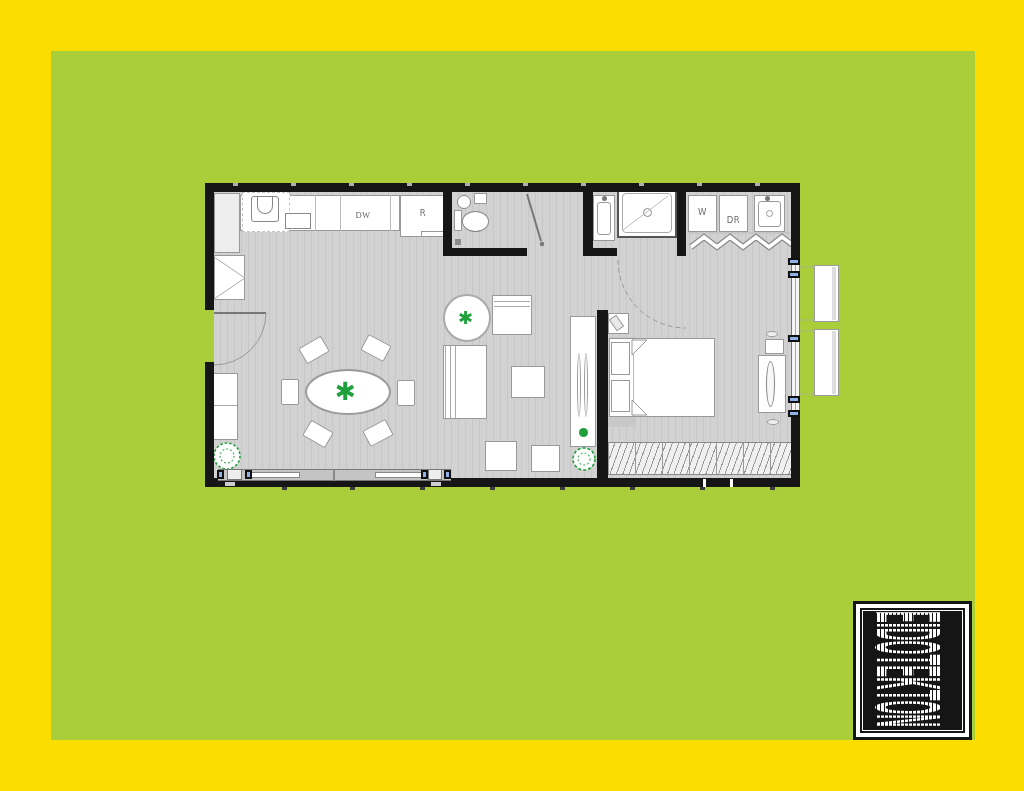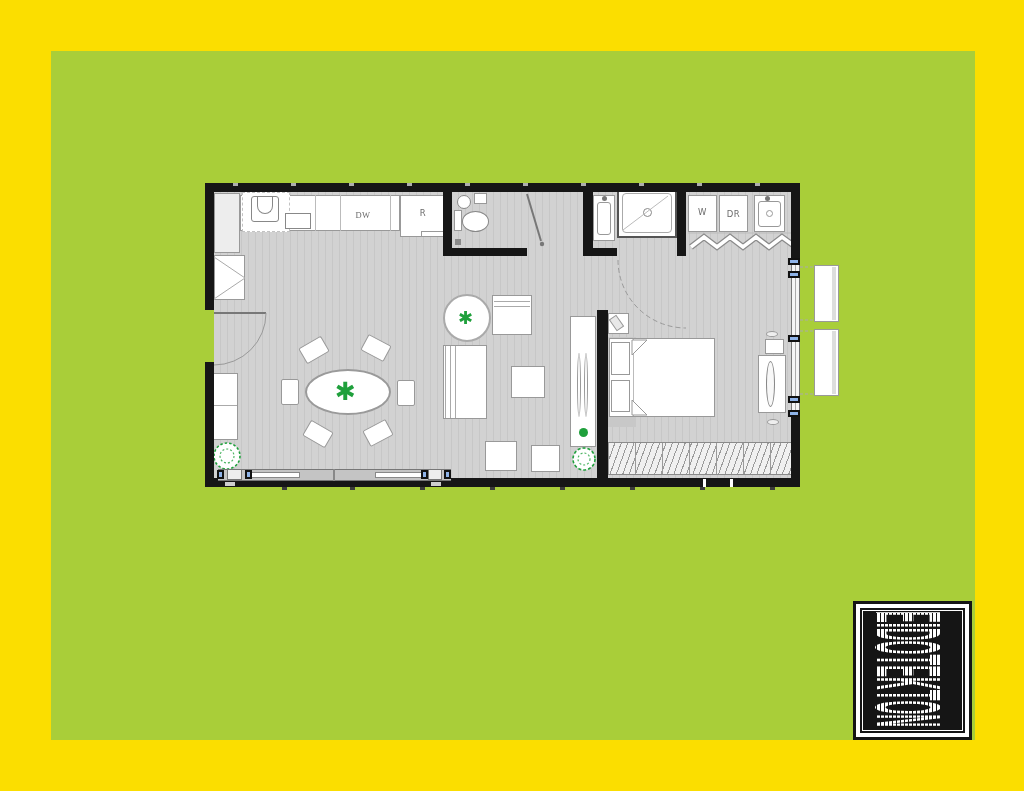--- a/index.html
+++ b/index.html
@@ -71,21 +71,21 @@
     <div class="abs" style="left:397px;top:13px;width:5px;height:5px;border-radius:50%;background:#777;z-index:11;"></div>
 
     <div class="abs" style="left:412px;top:5px;width:60px;height:50px;background:#fff;border:2px solid #555;z-index:10;"></div>
     <div class="abs" style="left:417px;top:10px;width:50px;height:40px;border:1px solid #aaa;border-radius:4px;z-index:11;"></div>
     <div class="abs" style="left:438px;top:25px;width:9px;height:9px;border:1px solid #888;border-radius:50%;background:#fff;z-index:12;"></div>
     <div class="abs" style="left:436px;top:3px;width:12px;height:5px;background:#888;z-index:12;"></div>
 
     <div class="f" style="left:483px;top:12px;width:29px;height:37px;"></div>
     <span class="lbl" style="left:483px;top:24px;width:29px;">W</span>
     <div class="f" style="left:514px;top:12px;width:29px;height:37px;"></div>
-    <span class="lbl" style="left:514px;top:26px;width:29px;">DR</span>
+    <span class="lbl" style="left:514px;top:32px;width:29px;">DR</span>
     <div class="f" style="left:549px;top:12px;width:31px;height:37px;"></div>
     <div class="soft" style="left:553px;top:18px;width:23px;height:26px;border-radius:3px;"></div>
     <div class="abs" style="left:560px;top:13px;width:5px;height:5px;border-radius:50%;background:#777;z-index:11;"></div>
     <div class="abs" style="left:561px;top:27px;width:7px;height:7px;border:1px solid #999;border-radius:50%;z-index:11;"></div>
 
     <div class="abs" style="left:100px;top:186px;width:86px;height:46px;background:#fff;border:2px solid #9a9a9a;border-radius:50%;z-index:10;"></div>
     <span class="plant" style="left:130px;top:196px;font-size:25px;">✱</span>
     <div class="f" style="left:76px;top:196px;width:18px;height:26px;border-radius:2px;"></div>
     <div class="f" style="left:192px;top:197px;width:18px;height:26px;border-radius:2px;"></div>
     <div class="f" style="left:96px;top:158px;width:26px;height:18px;border-radius:2px;transform:rotate(-30deg);"></div>

